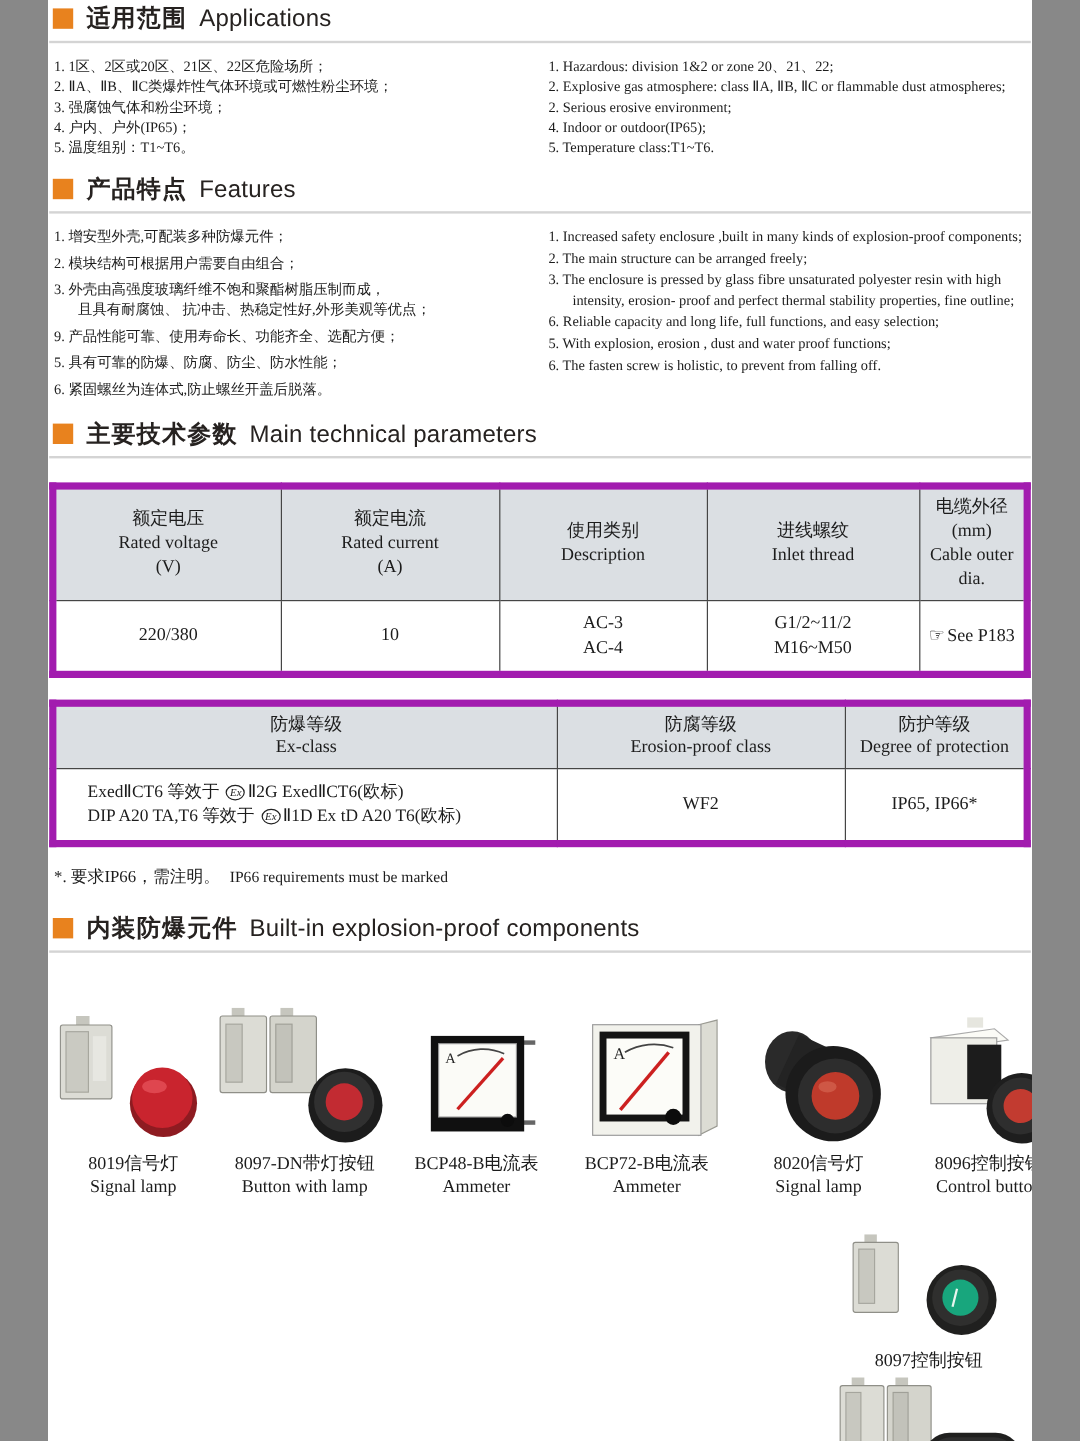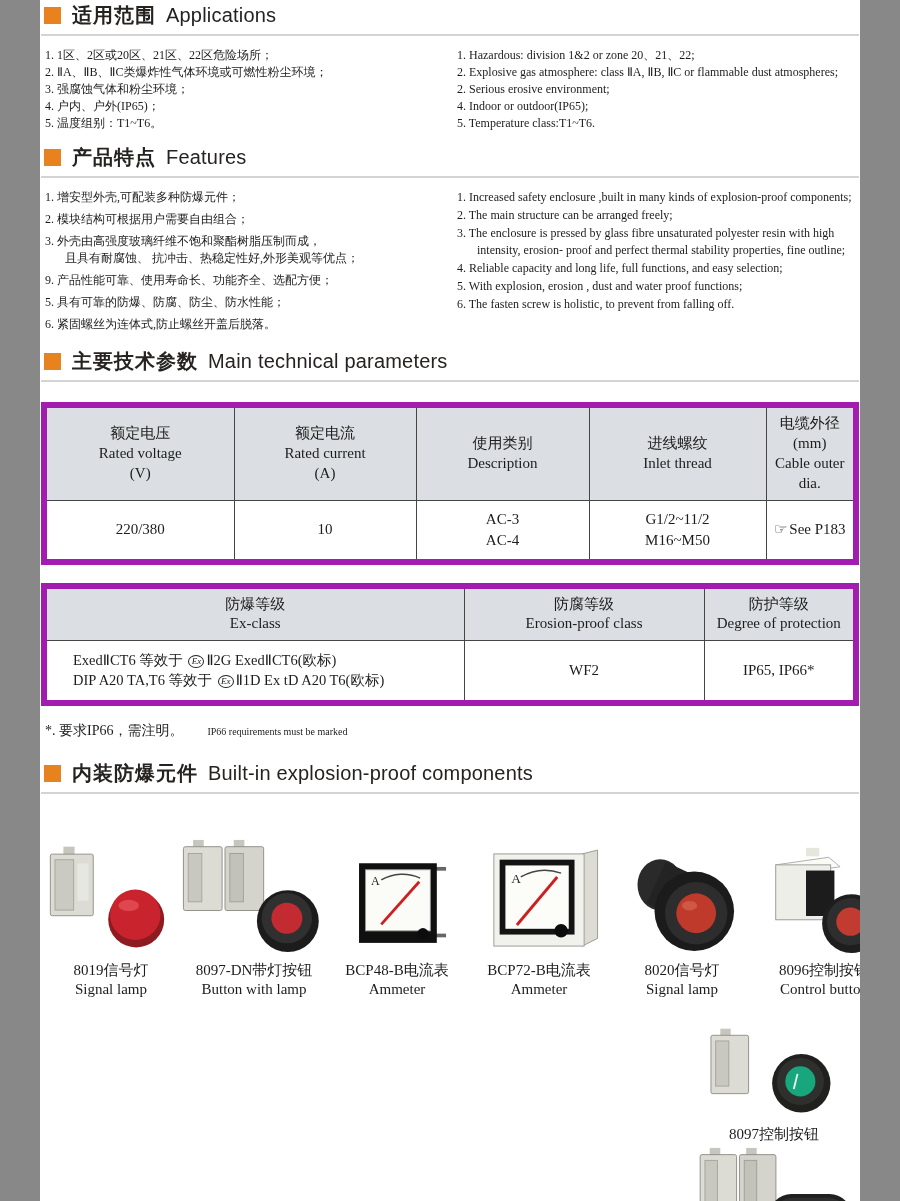--- a/index.html
+++ b/index.html
@@ -35,21 +35,21 @@
   .ex-cell { text-align:left; padding-left:26px; font-size:14.5px; }
   .ex-badge {
     display:inline-flex; align-items:center; justify-content:center;
     width:16px; height:13px; border:1px solid #222; border-radius:50%;
     font-size:9px; font-style:italic; line-height:1; margin:0 2px;
     position:relative; top:-1px; font-family:"Liberation Serif", serif;
   }
   .pointer { font-family:"DejaVu Sans", sans-serif; font-size:15px; margin-right:2px; }
 
   .note { margin-top:16px; padding-left:4px; font-size:14px; display:flex; align-items:baseline; }
-  .note-en { font-size:10px; margin-left:24px; }
+  .note-en { font-size:13px; margin-left:8px; }
 
   
   .prod-row { display:flex; align-items:flex-end; }
   .row1 { margin-top:42px; }
   .row2 { margin-top:24px;flex-direction:column; }
   .figure { display:flex; flex-direction:column; align-items:center; }
   .row1 .figure { width:150px; }
   .row2 .figure:nth-child(1) { width:170px; }
   .row2 .figure:nth-child(2) { width:170px; margin-left:2px; }
   .row2 .figure:nth-child(3) { width:200px; margin-left:24px; }
@@ -111,21 +111,21 @@
       <div class="li">3. 外壳由高强度玻璃纤维不饱和聚酯树脂压制而成，
 且具有耐腐蚀、 抗冲击、热稳定性好,外形美观等优点；</div>
       <div class="li">9. 产品性能可靠、使用寿命长、功能齐全、选配方便；</div>
       <div class="li">5. 具有可靠的防爆、防腐、防尘、防水性能；</div>
       <div class="li">6. 紧固螺丝为连体式,防止螺丝开盖后脱落。</div>
     </div>
     <div class="col-en">
       <div class="li">1. Increased safety enclosure ,built in many kinds of explosion-proof components;</div>
       <div class="li">2. The main structure can be arranged freely;</div>
       <div class="li">3. The enclosure is pressed by glass fibre unsaturated polyester resin with high intensity, erosion- proof and perfect thermal stability properties, fine outline;</div>
-      <div class="li">4. Reliable capacity and long life, full functions, and easy selection;</div>
+      <div class="li">6. Reliable capacity and long life, full functions, and easy selection;</div>
       <div class="li">5. With explosion, erosion , dust and water proof functions;</div>
       <div class="li">6. The fasten screw is holistic, to prevent from falling off.</div>
     </div>
   </div>
 
   <div class="sec-head h3">
     <span class="bullet"></span>
     <div class="sec-title">
       <span class="cn-title">主要技术参数</span>
       <span class="en-title">Main technical parameters</span>

